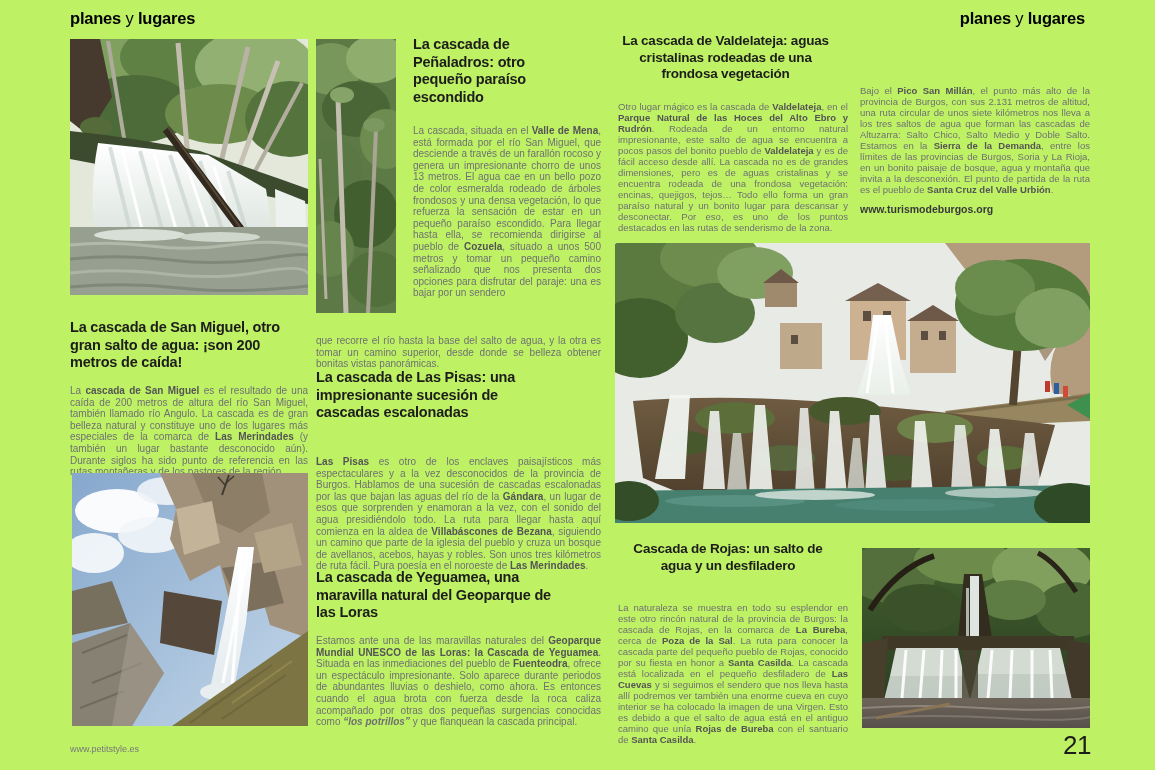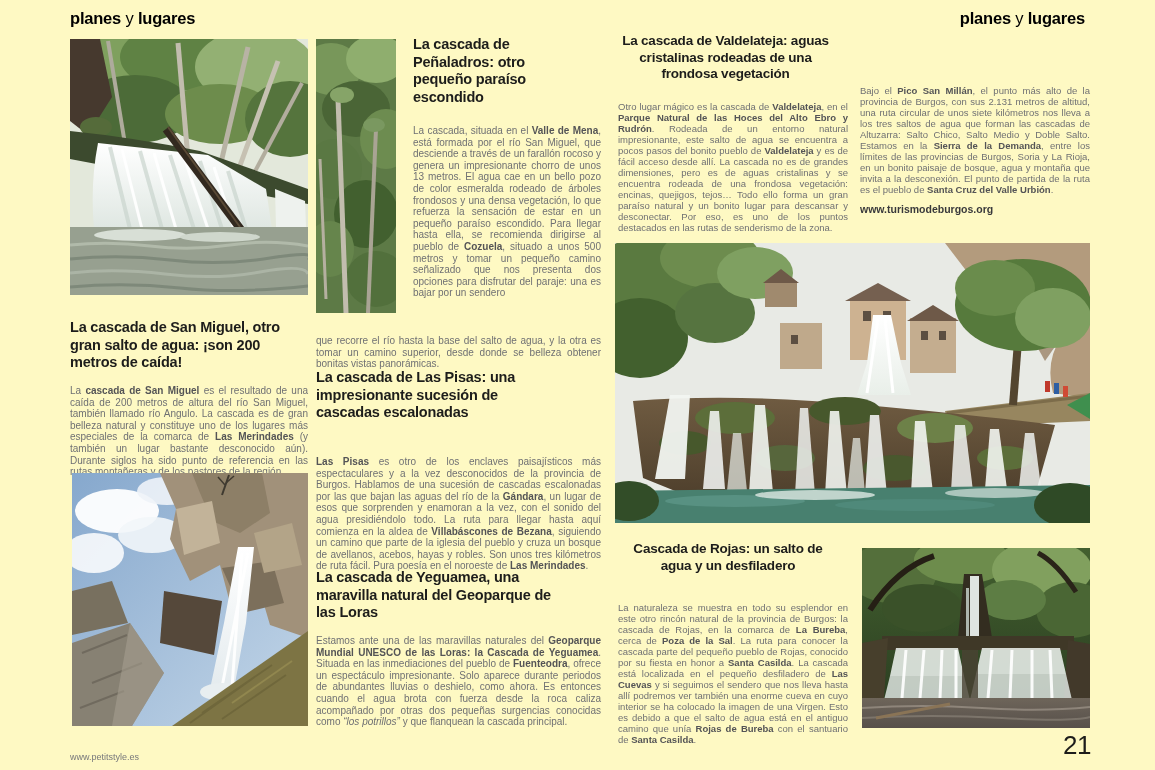--- a/index.html
+++ b/index.html
@@ -1,33 +1,33 @@
 <!DOCTYPE html>
 <html lang="es"><head>
 <meta charset="utf-8">
 <style>
   html,body{margin:0;padding:0;background:#9a9a9a;}
   .page{
-    position:relative;width:1155px;height:770px;background:#fef9c3;
+    position:relative;width:1155px;height:770px;background:#bef264;
     font-family:"Liberation Sans","DejaVu Sans",sans-serif;overflow:hidden;
     margin:0 auto;
   }
   .abs{position:absolute;}
   .masthead{font-size:16.5px;font-weight:700;color:#000;letter-spacing:-0.2px;}
   .masthead .sep{font-weight:400;}
   .a-title{font-weight:700;color:#1d1d1b;letter-spacing:-0.2px;}
   .t-lg{font-size:14.5px;line-height:17.5px;}
   .t-sm{font-size:13.5px;line-height:16.5px;text-align:center;}
   .body-txt{color:#6f7073;text-align:justify;hyphens:auto;margin-top:13px;-webkit-hyphens:auto;}
   .b-lg{font-size:10px;line-height:11.6px;}
   .b-sm{font-size:9.5px;line-height:11px;}
   .b{font-weight:700;color:#545456;}
-  .i{font-style:italic;}
+  .i{font-style:italic;font-weight:bold;}
   .url{font-size:10.5px;font-weight:700;color:#39393b;}
-  .footer-site{font-size:9px;color:#77787b;margin-top:8px;}
+  .footer-site{font-size:9px;color:#77787b;}
   .page-num{font-size:26px;color:#1d1d1b;letter-spacing:-0.5px;}
   .photo{display:block;}
 </style>
 </head>
 <body>
 
 <div class="page">
 
   <div class="abs masthead" style="left:70px;top:9px;">
     <span>planes</span>

